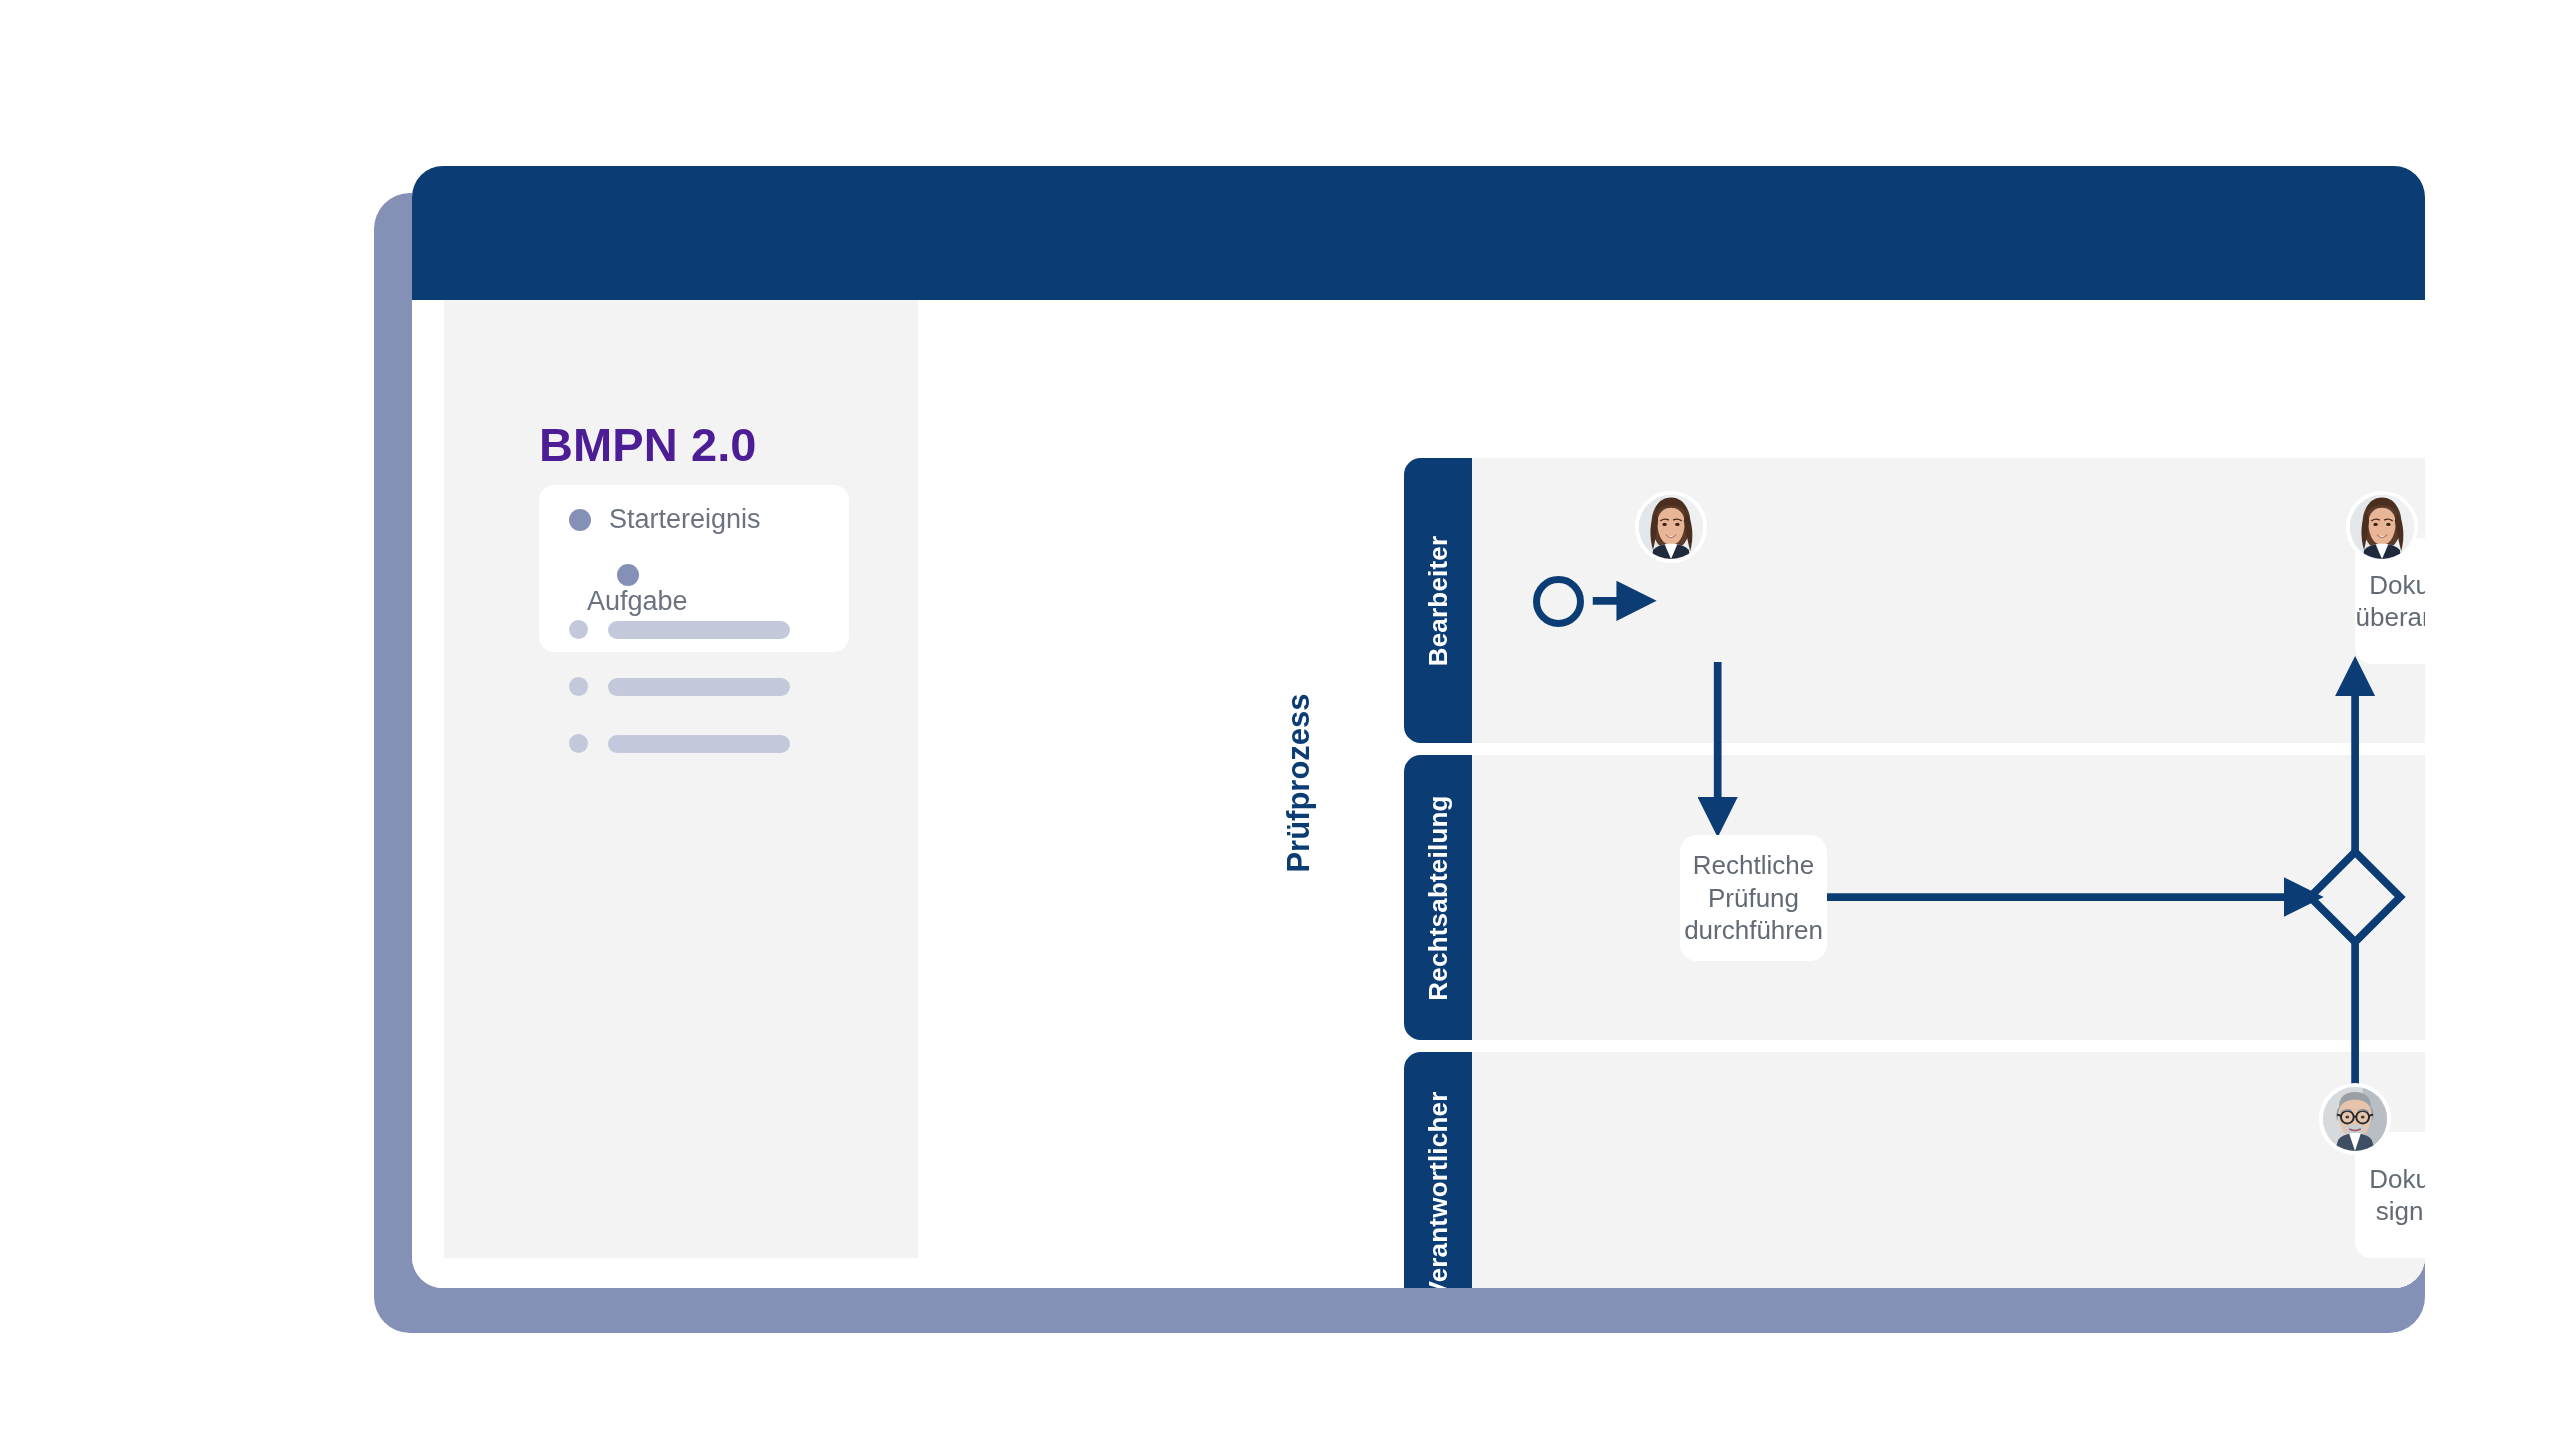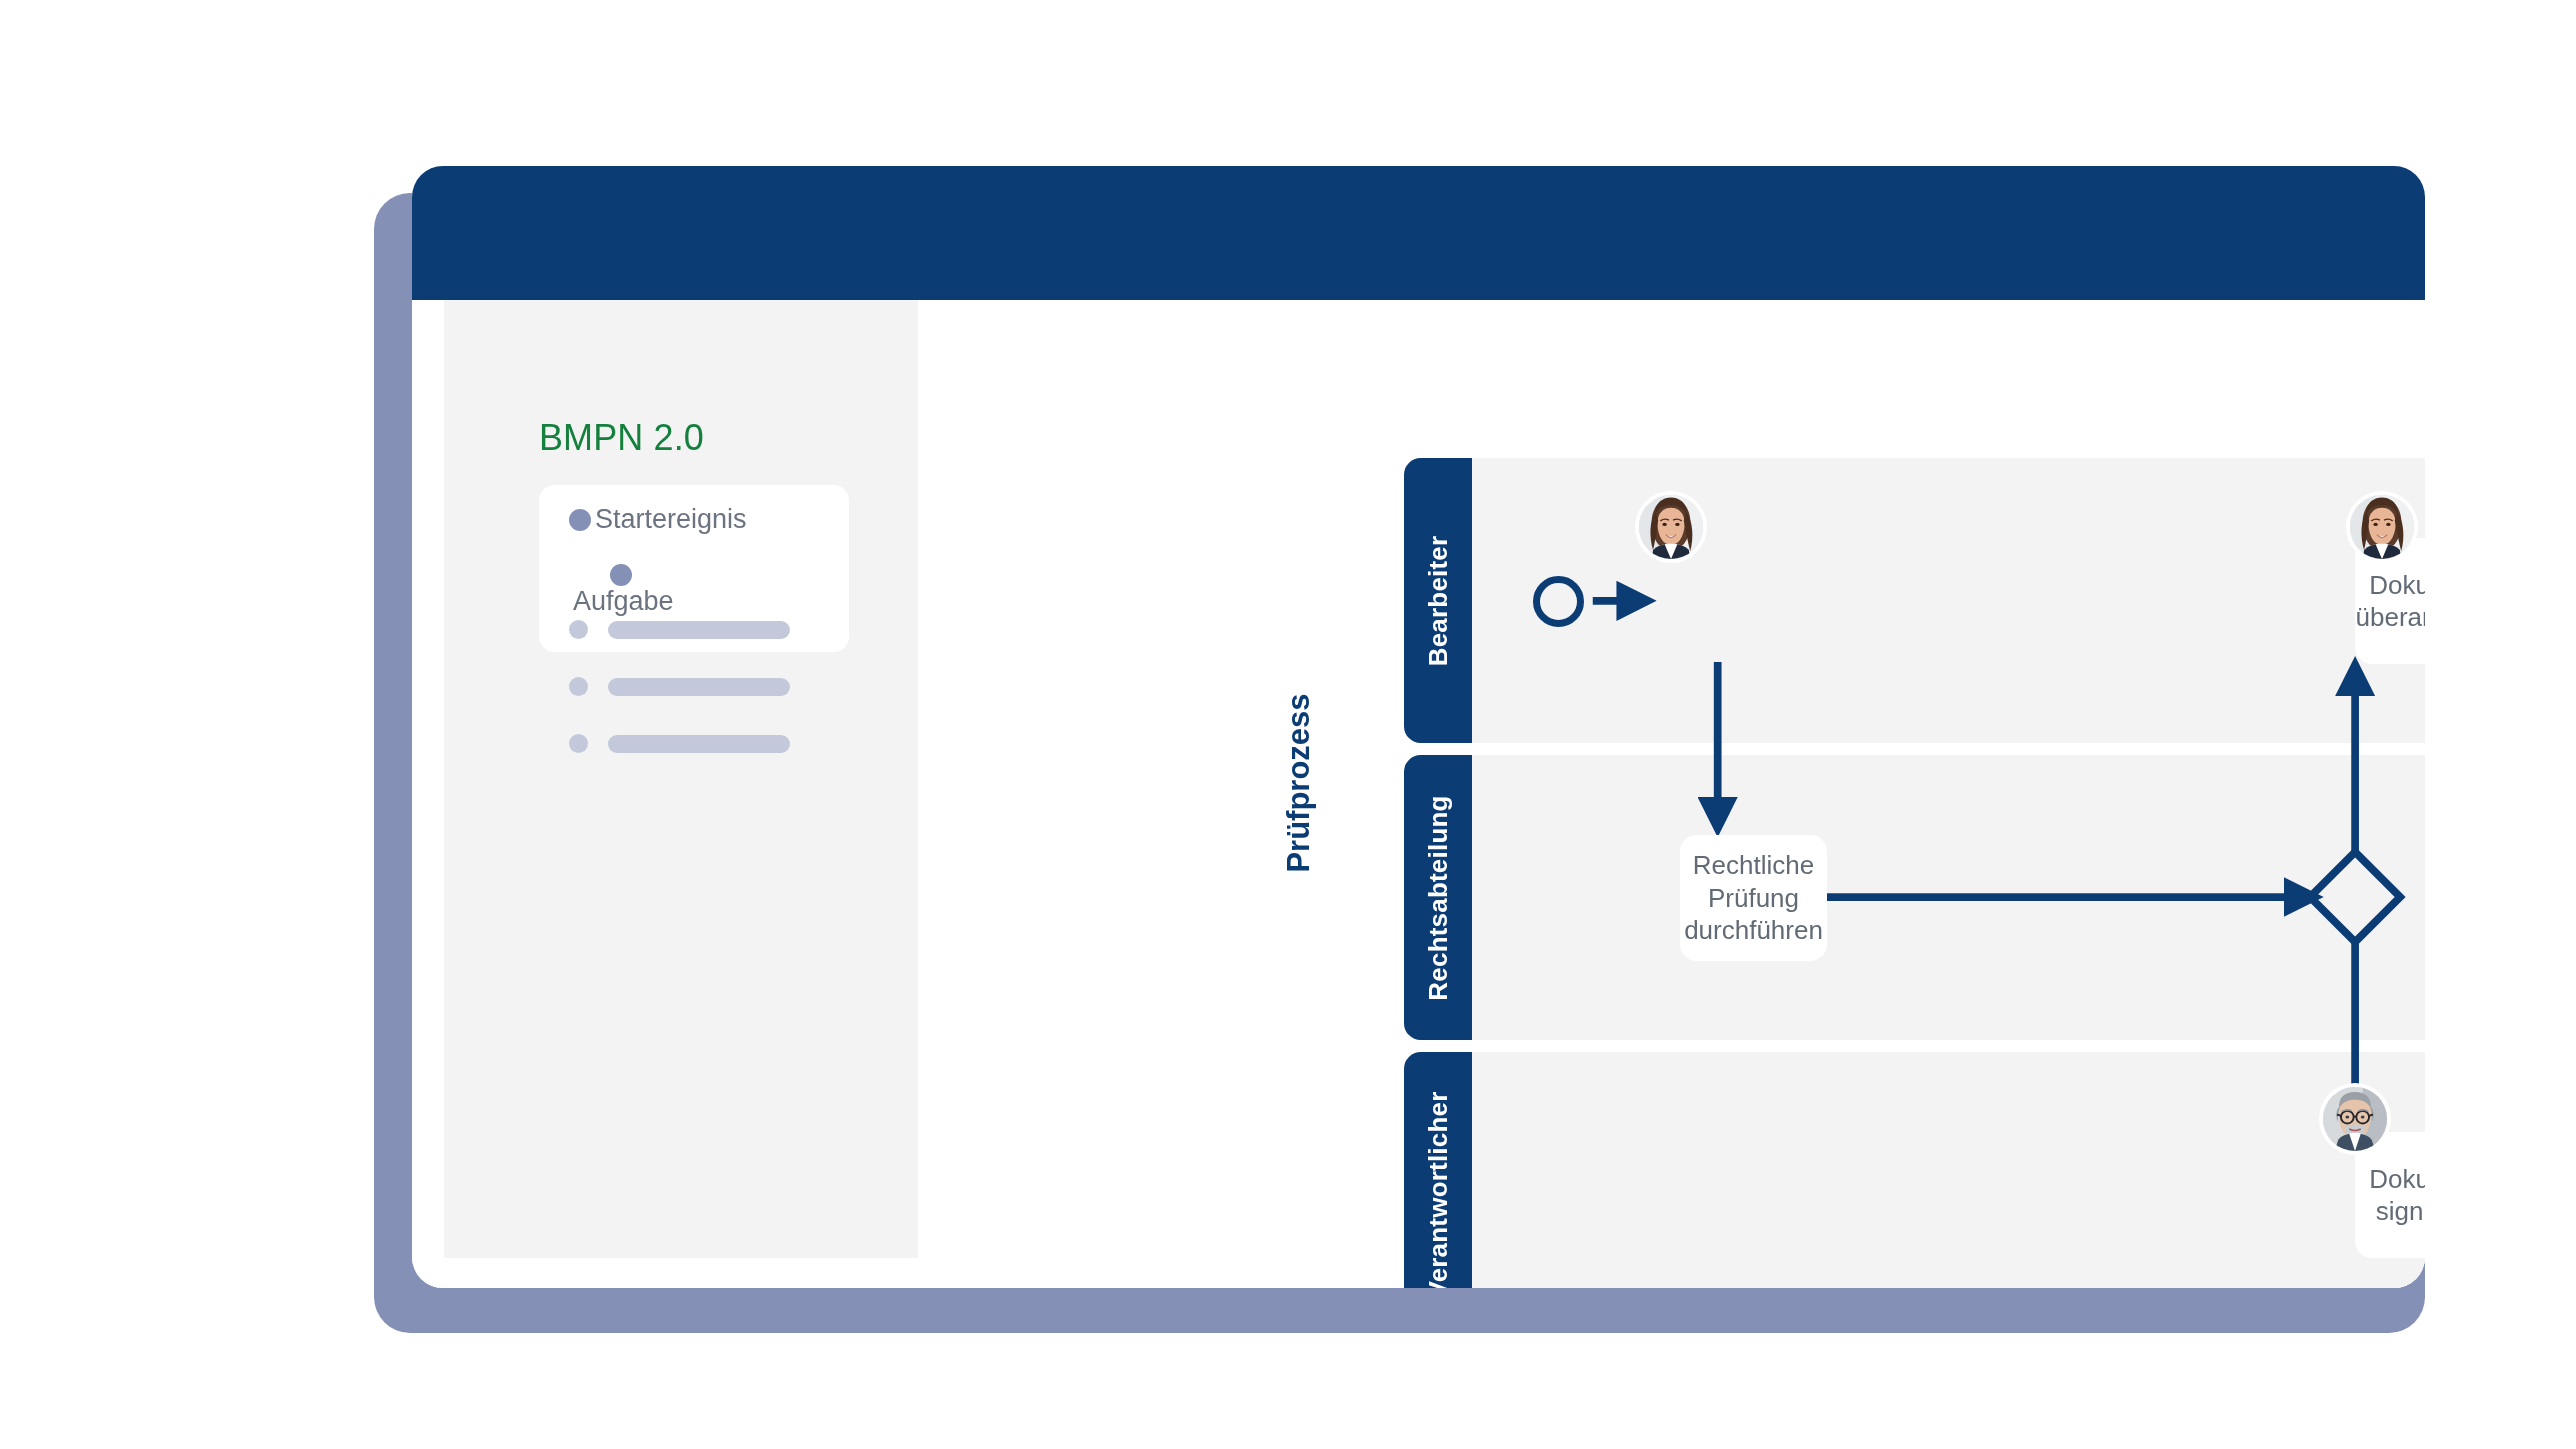--- a/index.html
+++ b/index.html
@@ -68,23 +68,23 @@
     top: 0px;
     width: 474px;
     height: 958px;
     background: #f3f3f4;
   }
 
   .sidebar-title {
     position: absolute;
     left: 95px;
     top: 117px;
-    font-size: 36px;
-    font-weight: 400;
-    color: #15803d;
+    font-size: 47px;
+    font-weight: 700;
+    color: #4c1d95;
     letter-spacing: 0.1px;
     white-space: nowrap;
   }
 
   .legend-card {
     position: absolute;
     left: 95px;
     top: 185px;
     width: 310px;
     height: 167px;
@@ -102,21 +102,21 @@
   .legend-row.r1 { top: 79px; flex-direction: column; }
 
   .legend-dot {
     width: 22px;
     height: 22px;
     border-radius: 50%;
     background: #8490b5;
     flex: none;
   }
   .legend-label {
-    margin-left: 4px;
+    margin-left: 18px;
     font-size: 27px;
     color: #6b7280;
     white-space: nowrap;
   }
 
   .skel-row {
     position: absolute;
     left: 30px;
     display: flex;
     align-items: center;

